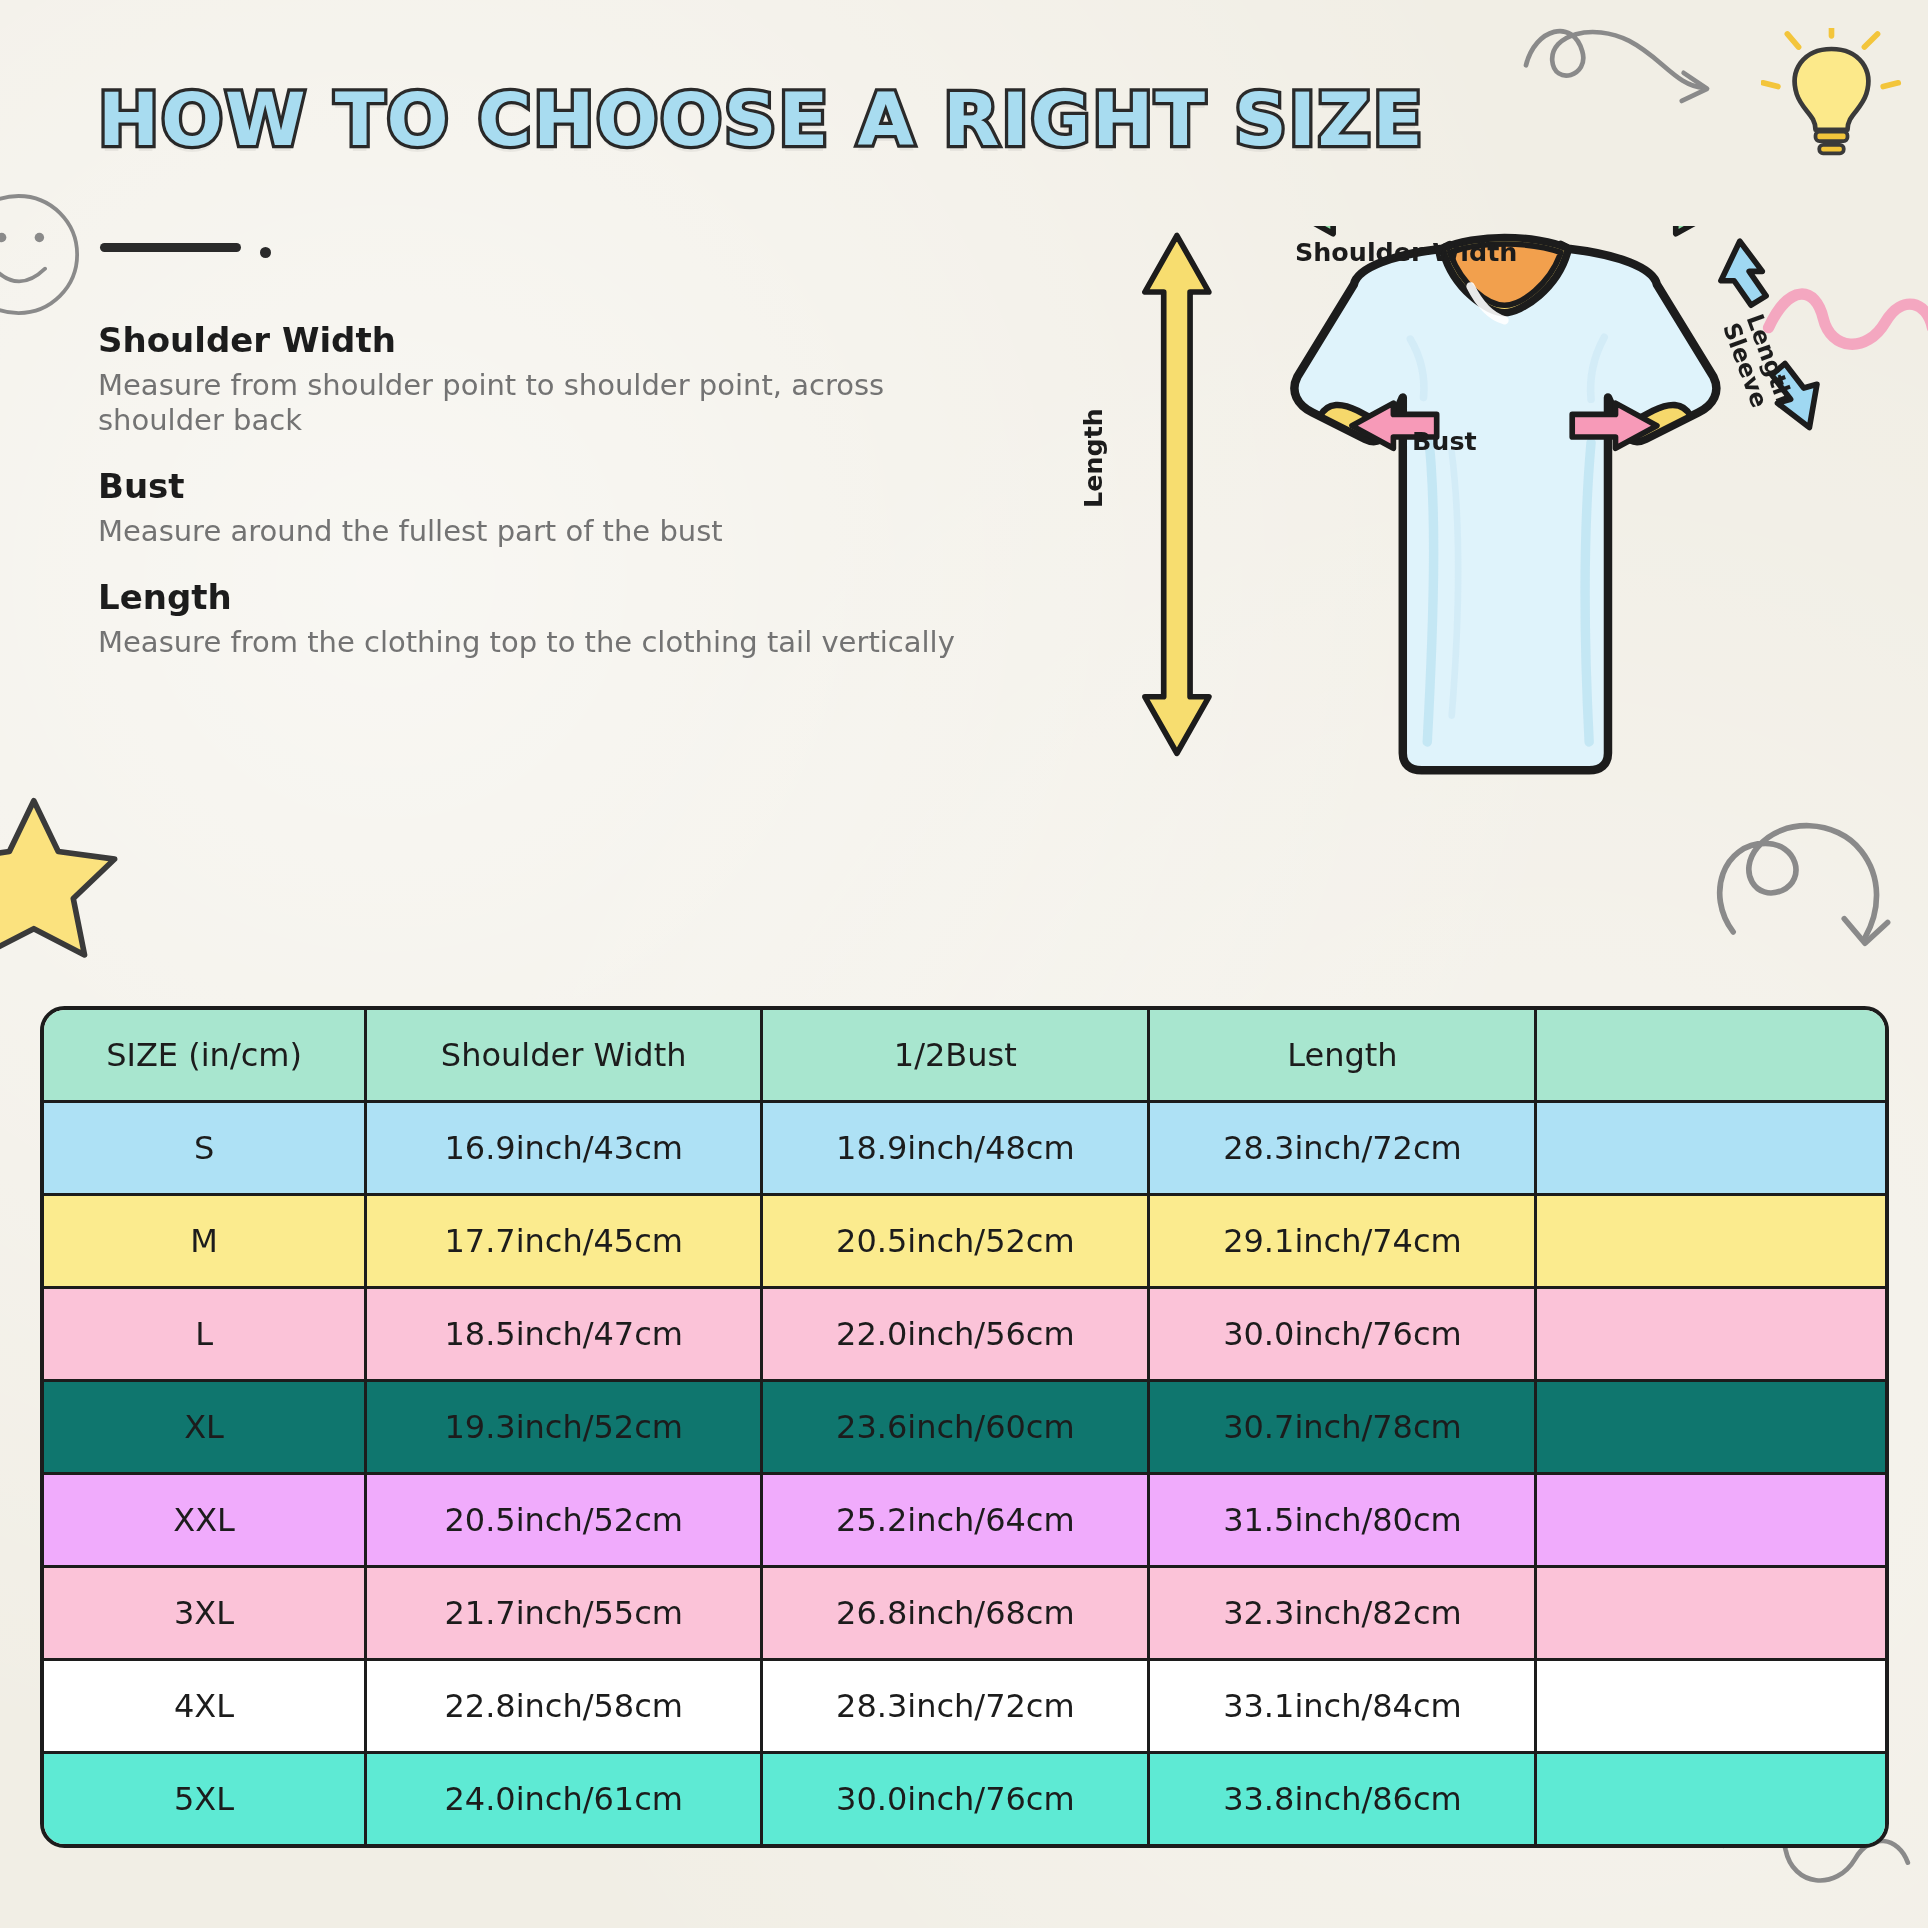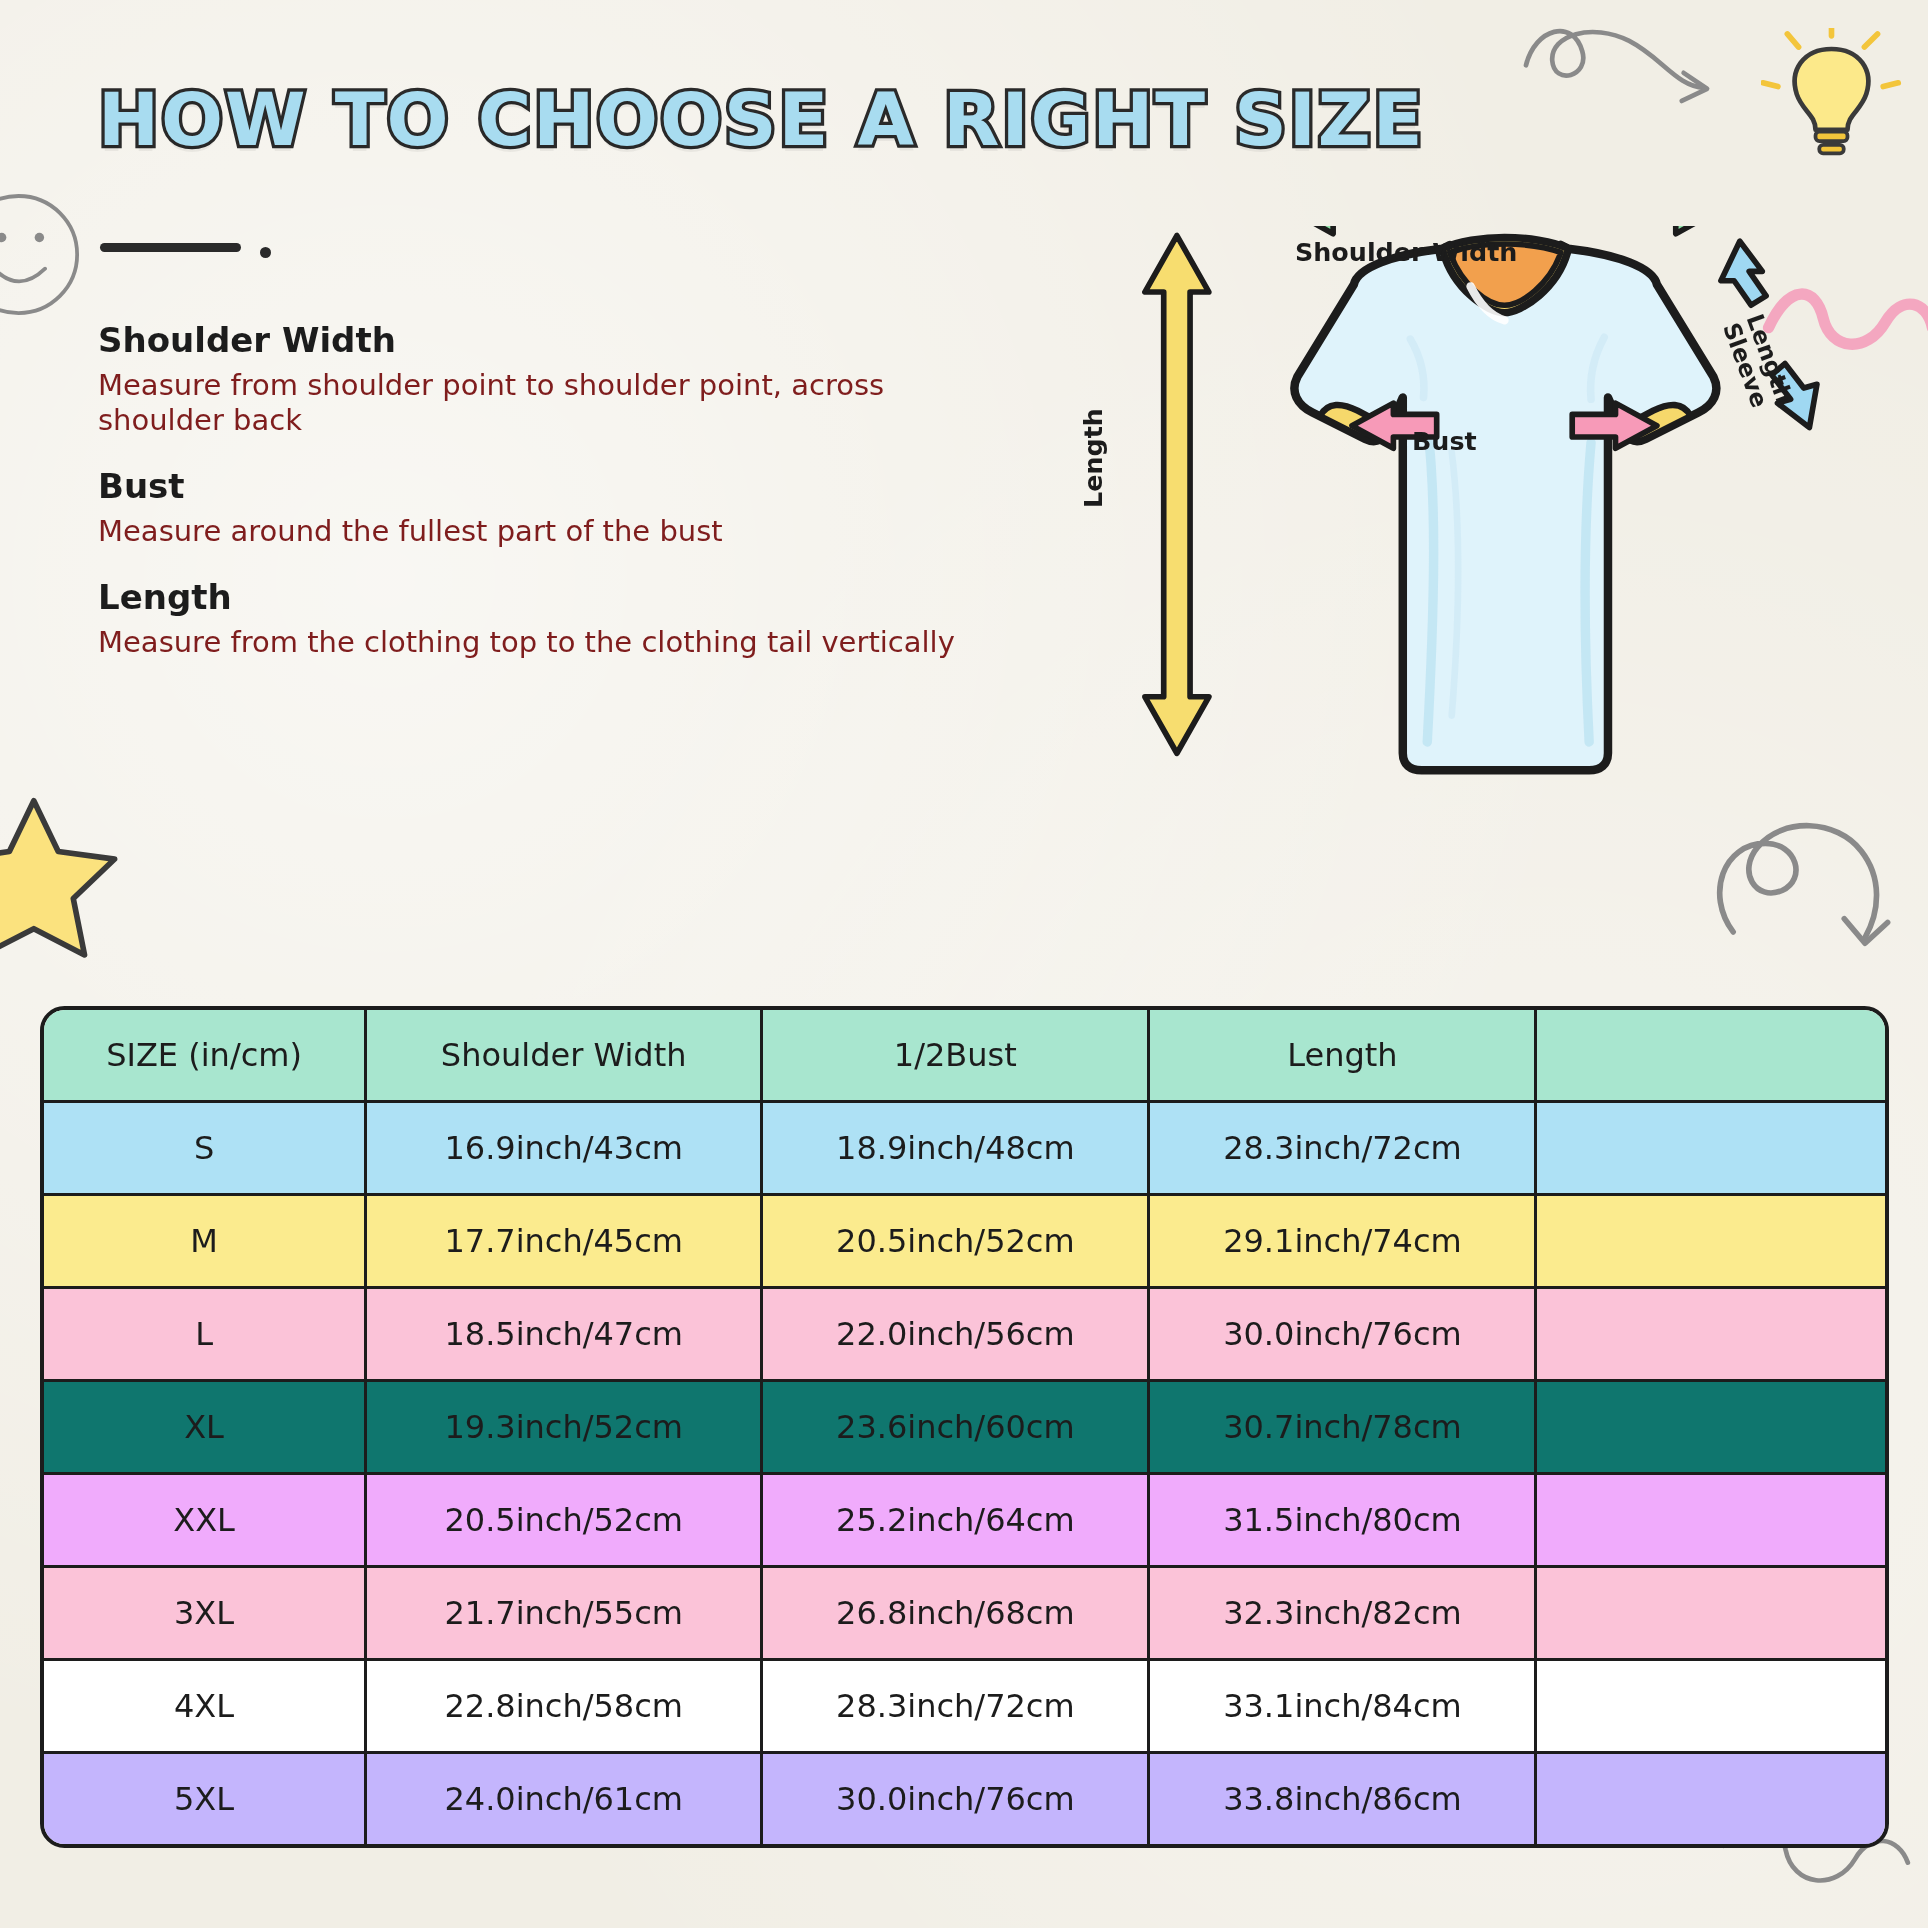--- a/index.html
+++ b/index.html
@@ -86,21 +86,21 @@
     font-family: "DejaVu Sans", sans-serif;
     font-weight: bold;
     font-size: 34px;
     color: #1c1c1c;
     margin-bottom: 7.5px;
   }
   .def-desc {
     font-family: "DejaVu Sans", sans-serif;
     font-size: 29px;
     line-height: 1.22;
-    color: #7f1d1d;
+    color: #737373;
   }
 
   
   .diagram {
     position: absolute;
     left: 1111px;
     top: 226px;
     width: 753px;
     height: 678px;
   }
@@ -383,21 +383,21 @@
           </tr>
 
           <tr style="background:#ffffff;">
             <td>4XL</td>
             <td>22.8inch/58cm</td>
             <td>28.3inch/72cm</td>
             <td>33.1inch/84cm</td>
             <td></td>
           </tr>
 
-          <tr style="background:#c4b5fd;">
+          <tr style="background:#5eead4;">
             <td>5XL</td>
             <td>24.0inch/61cm</td>
             <td>30.0inch/76cm</td>
             <td>33.8inch/86cm</td>
             <td></td>
           </tr>
         </tbody>
       </table>
     </div>
   </div>

